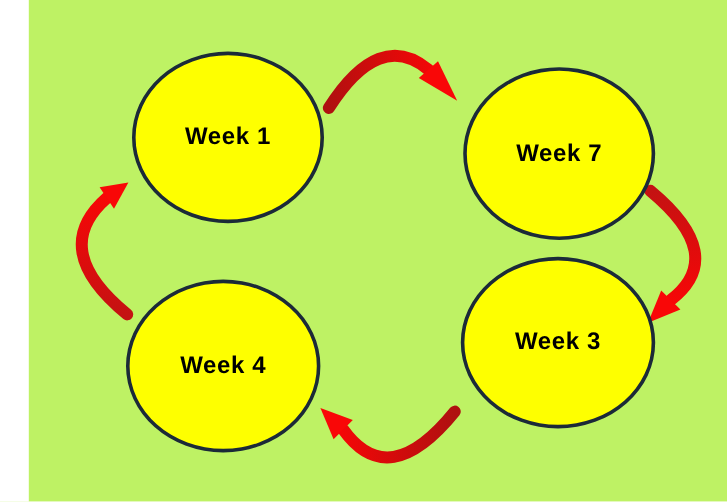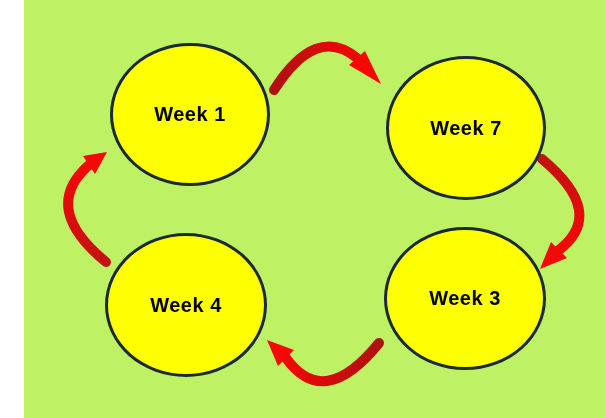--- a/index.html
+++ b/index.html
@@ -35,21 +35,21 @@
   }
   .node-label {
     font-weight: bold;
     font-size: 20px;
     color: #000000;
     letter-spacing: 0.5px;
     white-space: nowrap;
   }
   .node-week1 { left: 86px;  top: 43px;  width: 160px; height: 143px; }
   .node-week2 { left: 362px; top: 56px;  width: 160px; height: 144px; }
-  .node-week3 { left: 360px; top: 227px; width: 162px; height: 143px; }
+  .node-week3 { left: 360px; top: 214px; width: 162px; height: 143px; }
   .node-week4 { left: 81px;  top: 233px; width: 162px; height: 144px; }
 </style>
 </head>
 <body>
 
 <div class="canvas">
 
   <svg class="arrow-layer" viewBox="0 0 606 418" xmlns="http://www.w3.org/2000/svg">
     <defs>
       <linearGradient id="g1" gradientUnits="userSpaceOnUse" x1="250" y1="90" x2="350" y2="60">

